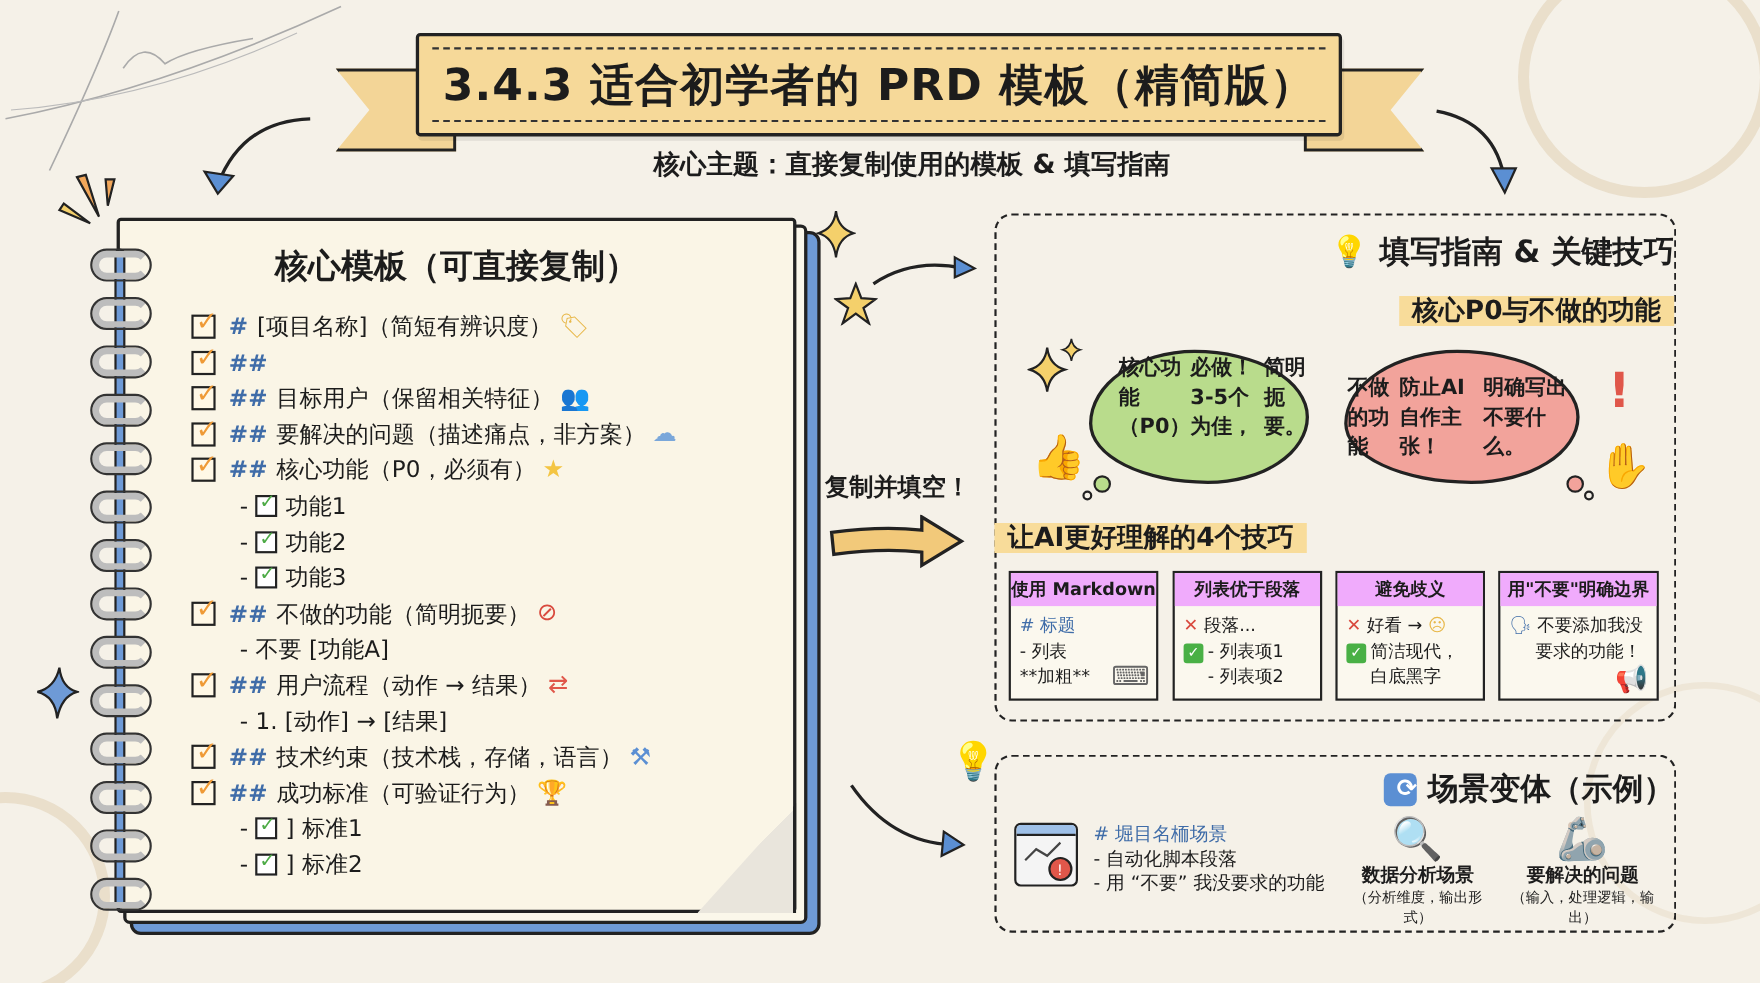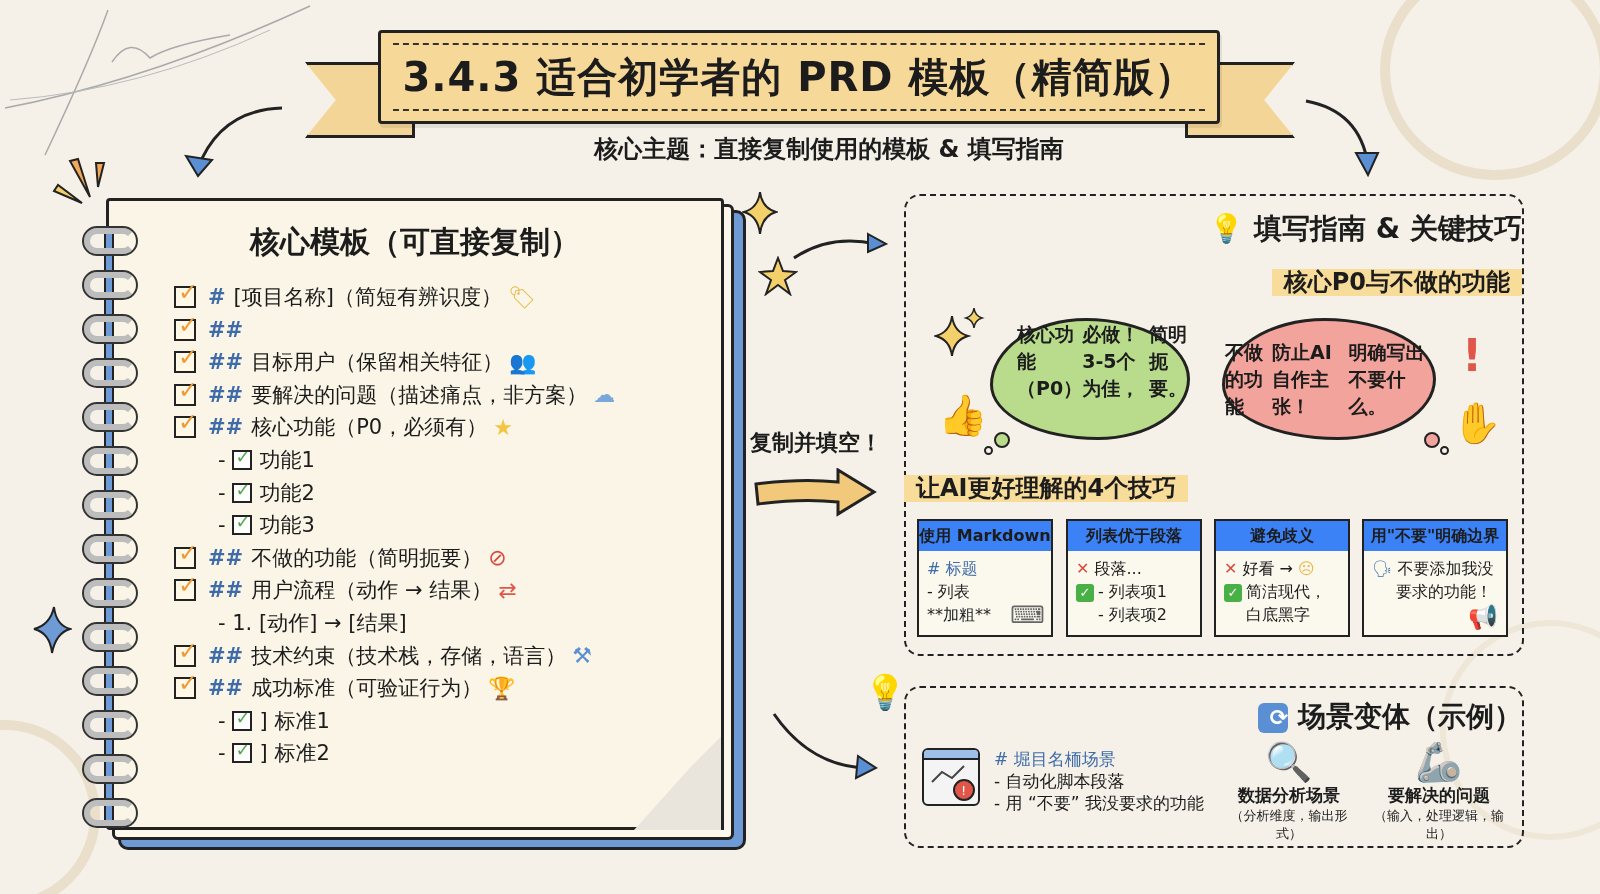--- a/index.html
+++ b/index.html
@@ -60,21 +60,21 @@
   .panel-guide { left: 904px; top: 194px; width: 620px; height: 462px; }
   .panel-scen { left: 904px; top: 686px; width: 620px; height: 162px; }
   .panel-title { position: absolute; left: 0; right: 0; text-align: right; font-size: 28px; font-weight: bold; }
   .hl { display: inline-block; padding: 2px 12px; background: linear-gradient(transparent 15%, #f8dc9a 15%, #f8dc9a 90%, transparent 90%); font-weight: bold; }
   .cloud { position: absolute; border: 3px solid #222; border-radius: 48% 52% 46% 54% / 55% 50% 50% 45%; display: flex; align-items: center; justify-content: center; font-size: 19px; font-weight: bold; line-height: 27px; }
   .cloud.green { left: 990px; top: 318px; width: 200px; height: 122px; background: #b9dc8c; align-items: flex-start; padding-left: 24px; }
   .cloud.red { left: 1222px; top: 318px; width: 214px; height: 122px; background: #f2a39b; }
   .bubble { position: absolute; border: 2px solid #222; border-radius: 50%; }
   .tips-title { position: absolute; left: 904px; width: 620px; top: 470px; text-align: left; font-size: 24px; }
   .tip { position: absolute; top: 519px; width: 136px; height: 118px; border: 2px solid #222; background: #fbf8ee; }
-  .tip-head { height: 30px; background: #3b82f6; font-size: 16px; font-weight: bold; display: flex; align-items: center; justify-content: center; white-space: nowrap; }
+  .tip-head { height: 30px; background: #f0abfc; font-size: 16px; font-weight: bold; display: flex; align-items: center; justify-content: center; white-space: nowrap; }
   .tip-body { padding: 6px 8px; font-size: 16px; line-height: 23px; }
   .blue { color: #3f6ca8; }
   .x { color: #d94a3e; font-weight: bold; }
   .ok { display: inline-block; background: #49b045; color: #fff; width: 18px; height: 18px; border-radius: 3px; text-align: center; line-height: 18px; font-size: 13px; margin-right: 4px; }
 
   .scen-example { position: absolute; left: 922px; top: 748px; }
   .scen-win { position: absolute; left: 0; top: 0; width: 58px; height: 58px; border: 2px solid #222; border-radius: 6px; background: #f4f4f4; overflow: hidden; }
   .scen-win .bar { height: 10px; background: #9ec0e8; border-bottom: 2px solid #222; }
   .scen-lines { position: absolute; left: 72px; top: 0; font-size: 17px; line-height: 22px; white-space: nowrap; }
   .scen-item { position: absolute; text-align: center; }
@@ -184,20 +184,23 @@
     <span>-</span>
     <span class="gchk"></span>
     <span>功能3</span>
   </div>
   <div class="tpl-row">
     <span class="chk"></span>
     <span class="hash">##</span>
     <span>不做的功能（简明扼要）</span>
     <span class="ic" style="color:#d94a3e">⊘</span>
   </div>
+  <div class="tpl-row sub">
+    <span>- 不要 [功能A]</span>
+  </div>
   <div class="tpl-row">
     <span class="chk"></span>
     <span class="hash">##</span>
     <span>用户流程（动作 → 结果）</span>
     <span class="ic" style="color:#e0574a">⇄</span>
   </div>
   <div class="tpl-row sub">
     <span>- 1. [动作] → [结果]</span>
   </div>
   <div class="tpl-row">

